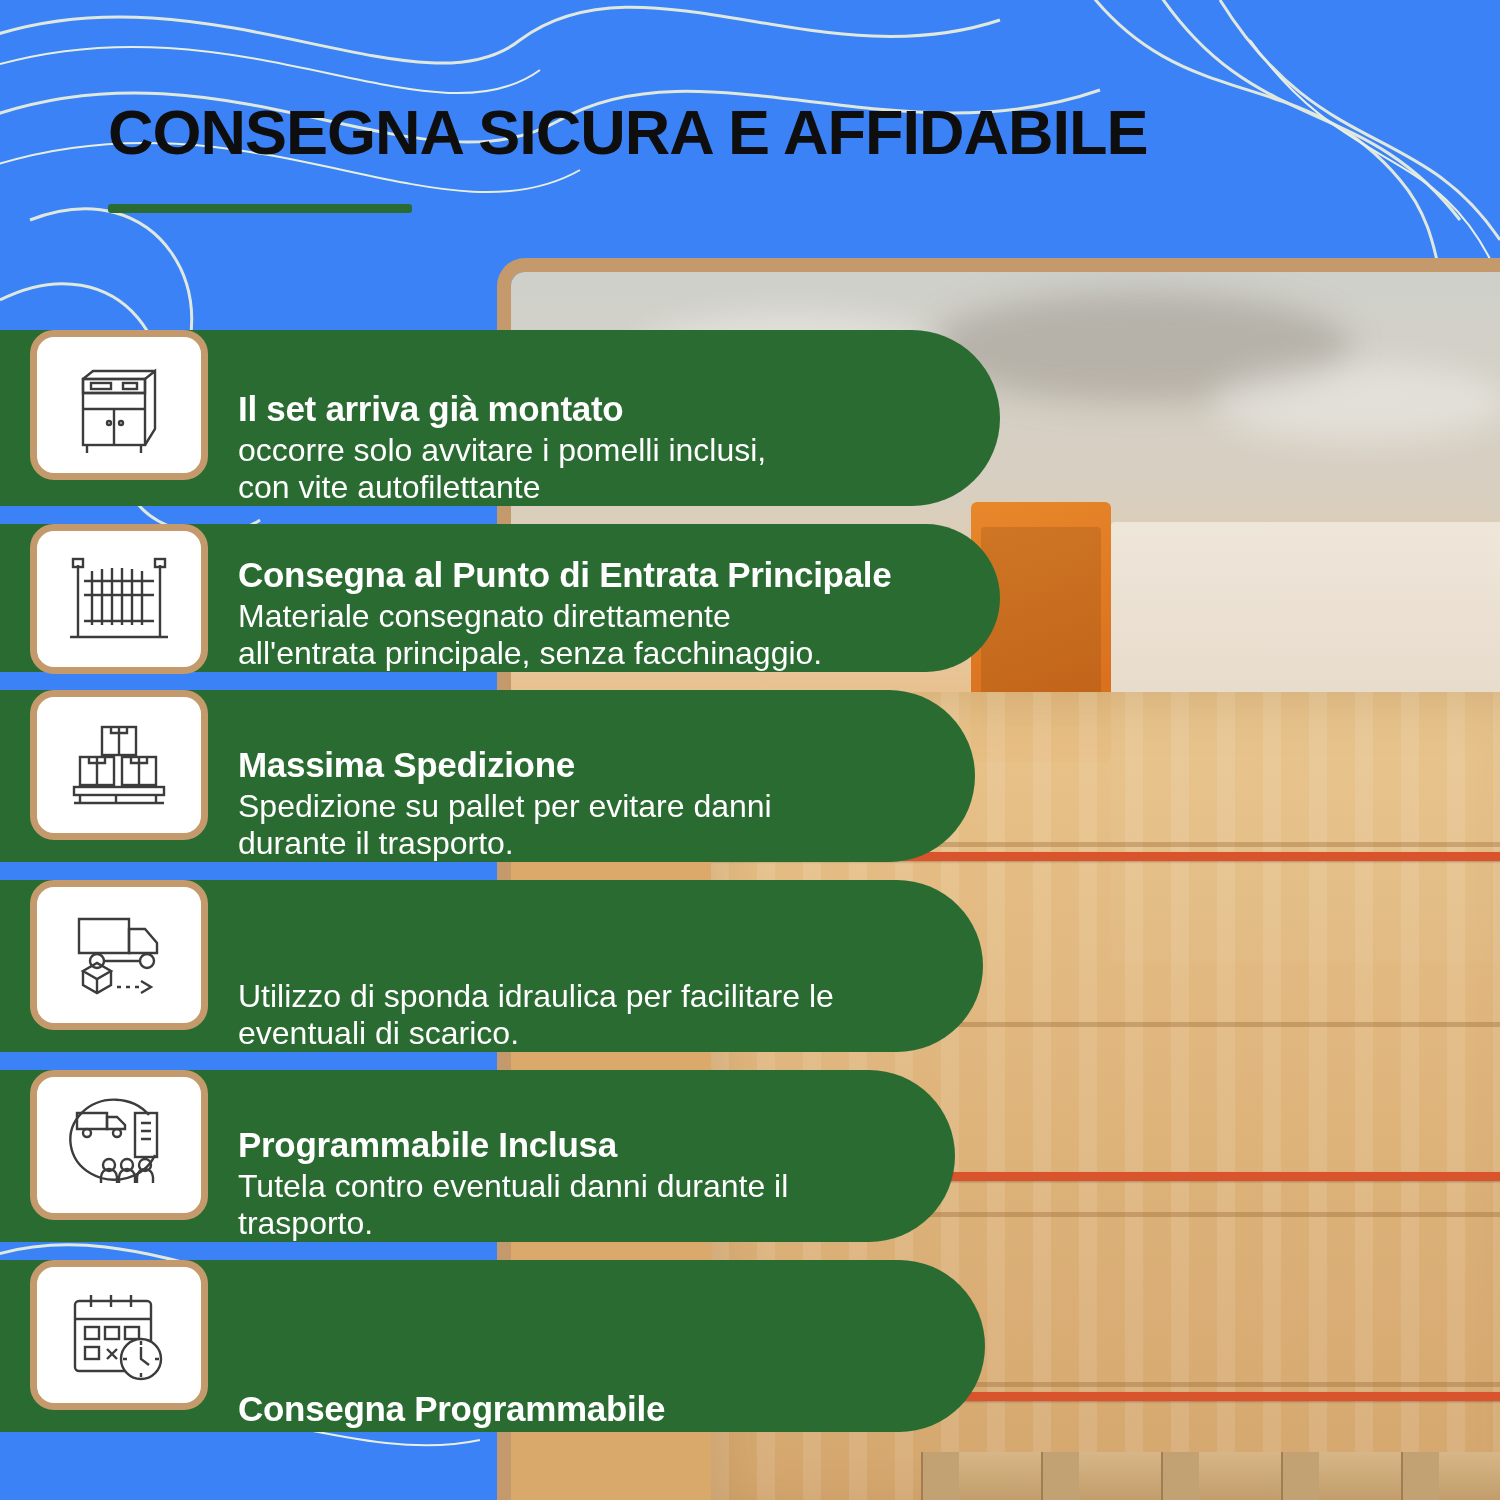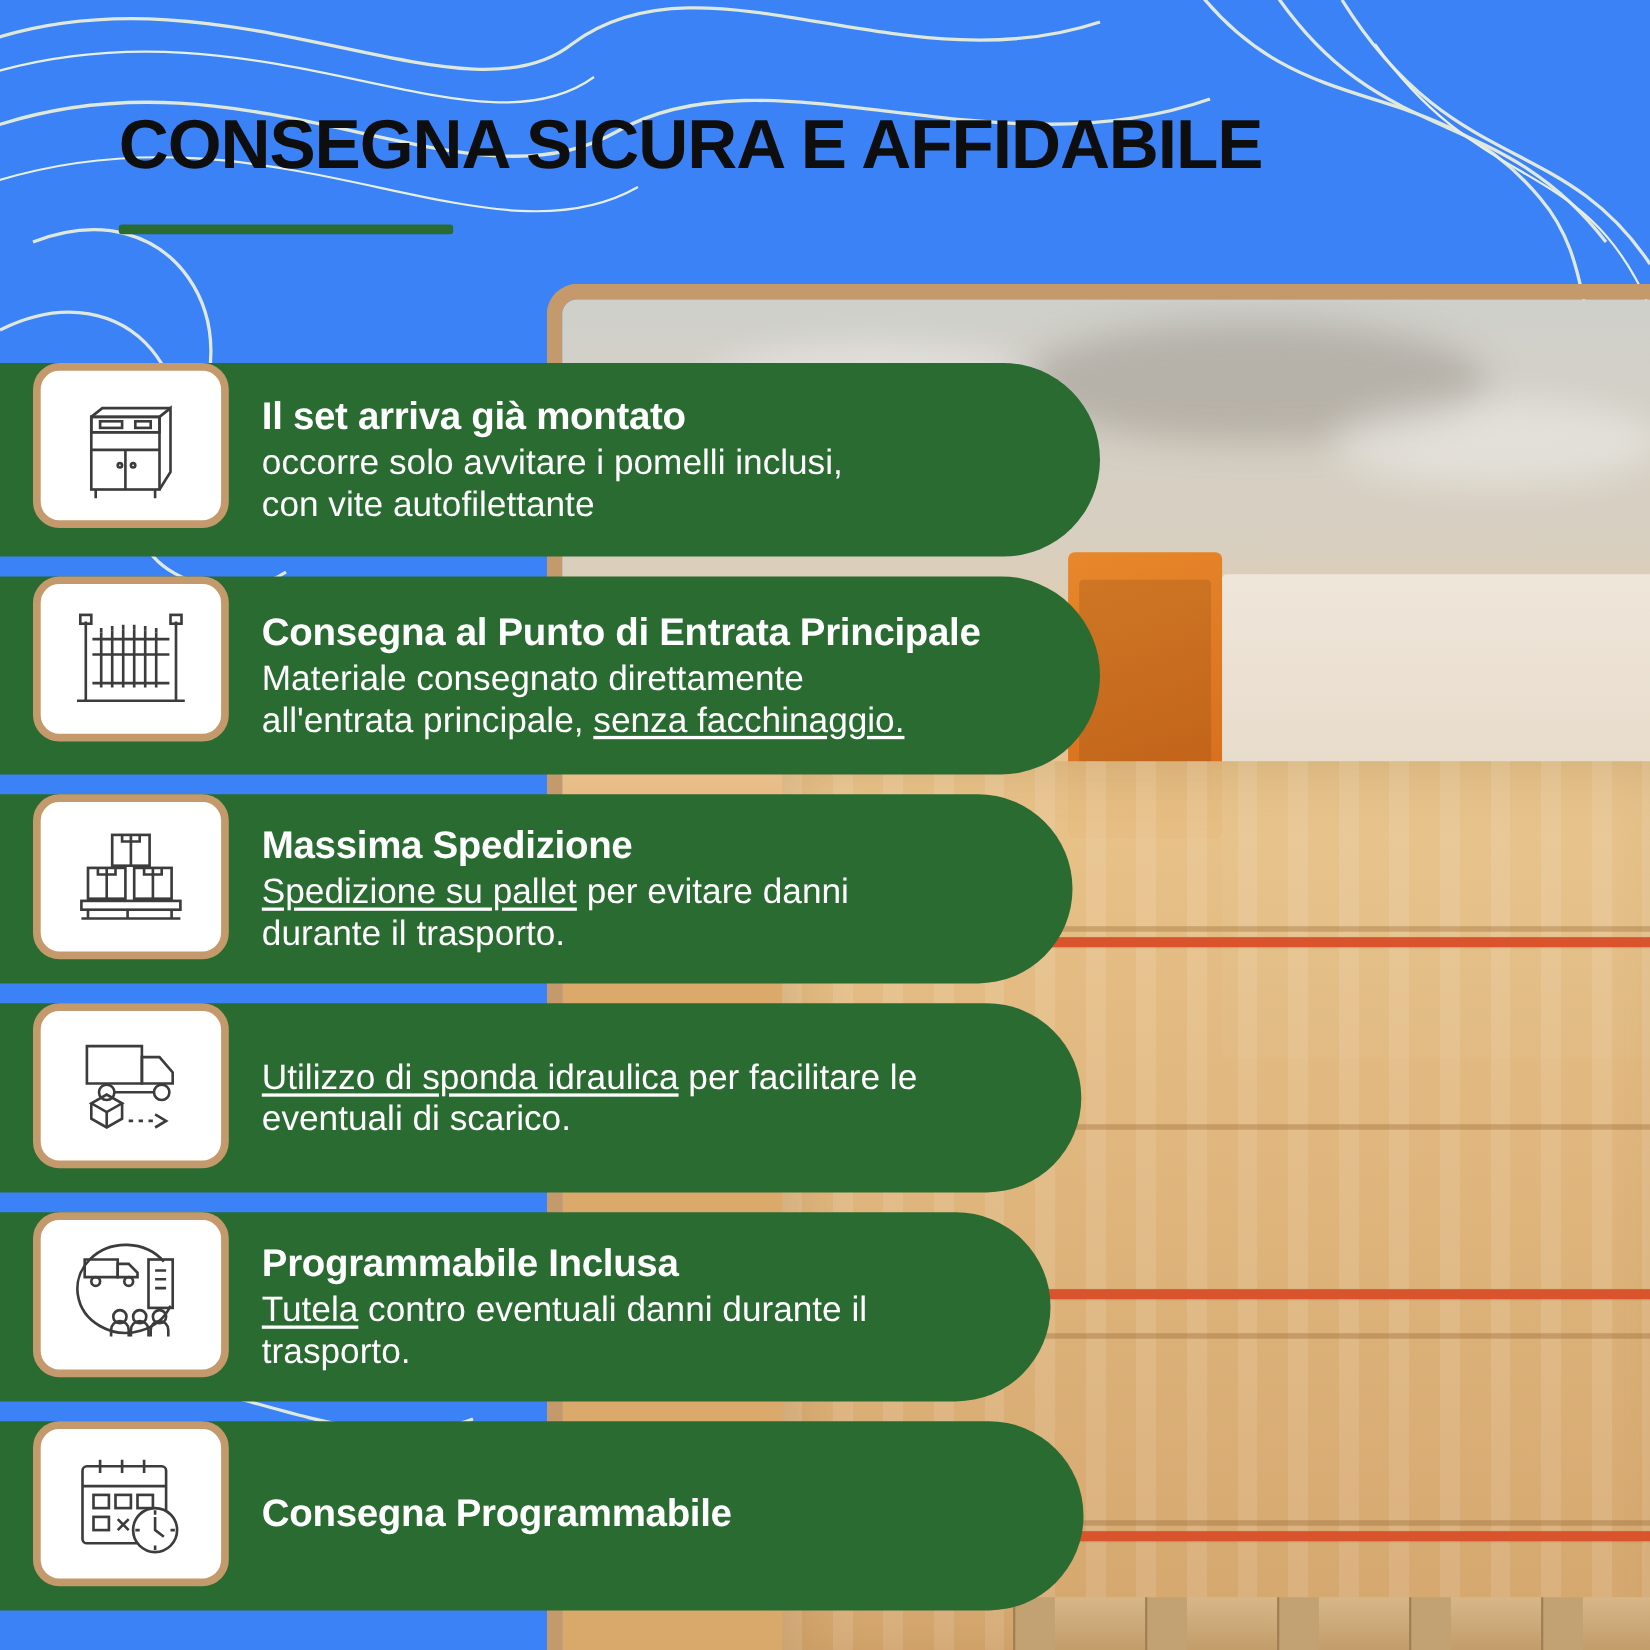--- a/index.html
+++ b/index.html
@@ -194,49 +194,49 @@
   }
   .icon-box svg { display: block; }
 
   .ftext {
     position: relative;
     z-index: 2;
     padding-left: 30px;
     padding-right: 40px;
     display: flex;
     flex-direction: column;
-    justify-content: center;
+    justify-content: flex-end;
     color: #ffffff;
   }
   .ftitle {
     font-size: 35px;
     font-weight: 800;
     letter-spacing: -0.3px;
     line-height: 1.12;
     margin-bottom: 4px;
   }
   .fdesc {
     font-size: 32px;
     font-weight: 400;
     line-height: 1.16;
     max-width: 720px;
   }
-  .u { text-decoration: underline; text-underline-offset: 4px; }
+  .u { text-underline-offset: 4px; }
 
   
   .f0 .pill { width: 1000px; }
   .f1 .pill { width: 1000px; }
   .f2 .pill { width: 975px; }
   .f3 .pill { width: 983px; }
   .f4 .pill { width: 955px; }
   .f5 .pill { width: 985px; }
 
   .feature { height: 172px; }
   .f0 { height: 176px; }
-  .f1 { height: 180px; }
+  .f1 { height: 148px; }
 </style>
 </head>
 <body>
 
 <div class="canvas">
 
   <svg class="bg-swirls" viewBox="0 0 1500 1500" preserveAspectRatio="none">
     <g fill="none" stroke="#dfe8dc" stroke-width="3">
       <path d="M-20,40 C200,-40 420,120 520,40 C640,-50 820,80 1000,20"></path>
       <path d="M-20,120 C220,30 420,200 560,120 C700,40 900,160 1100,90"></path>

